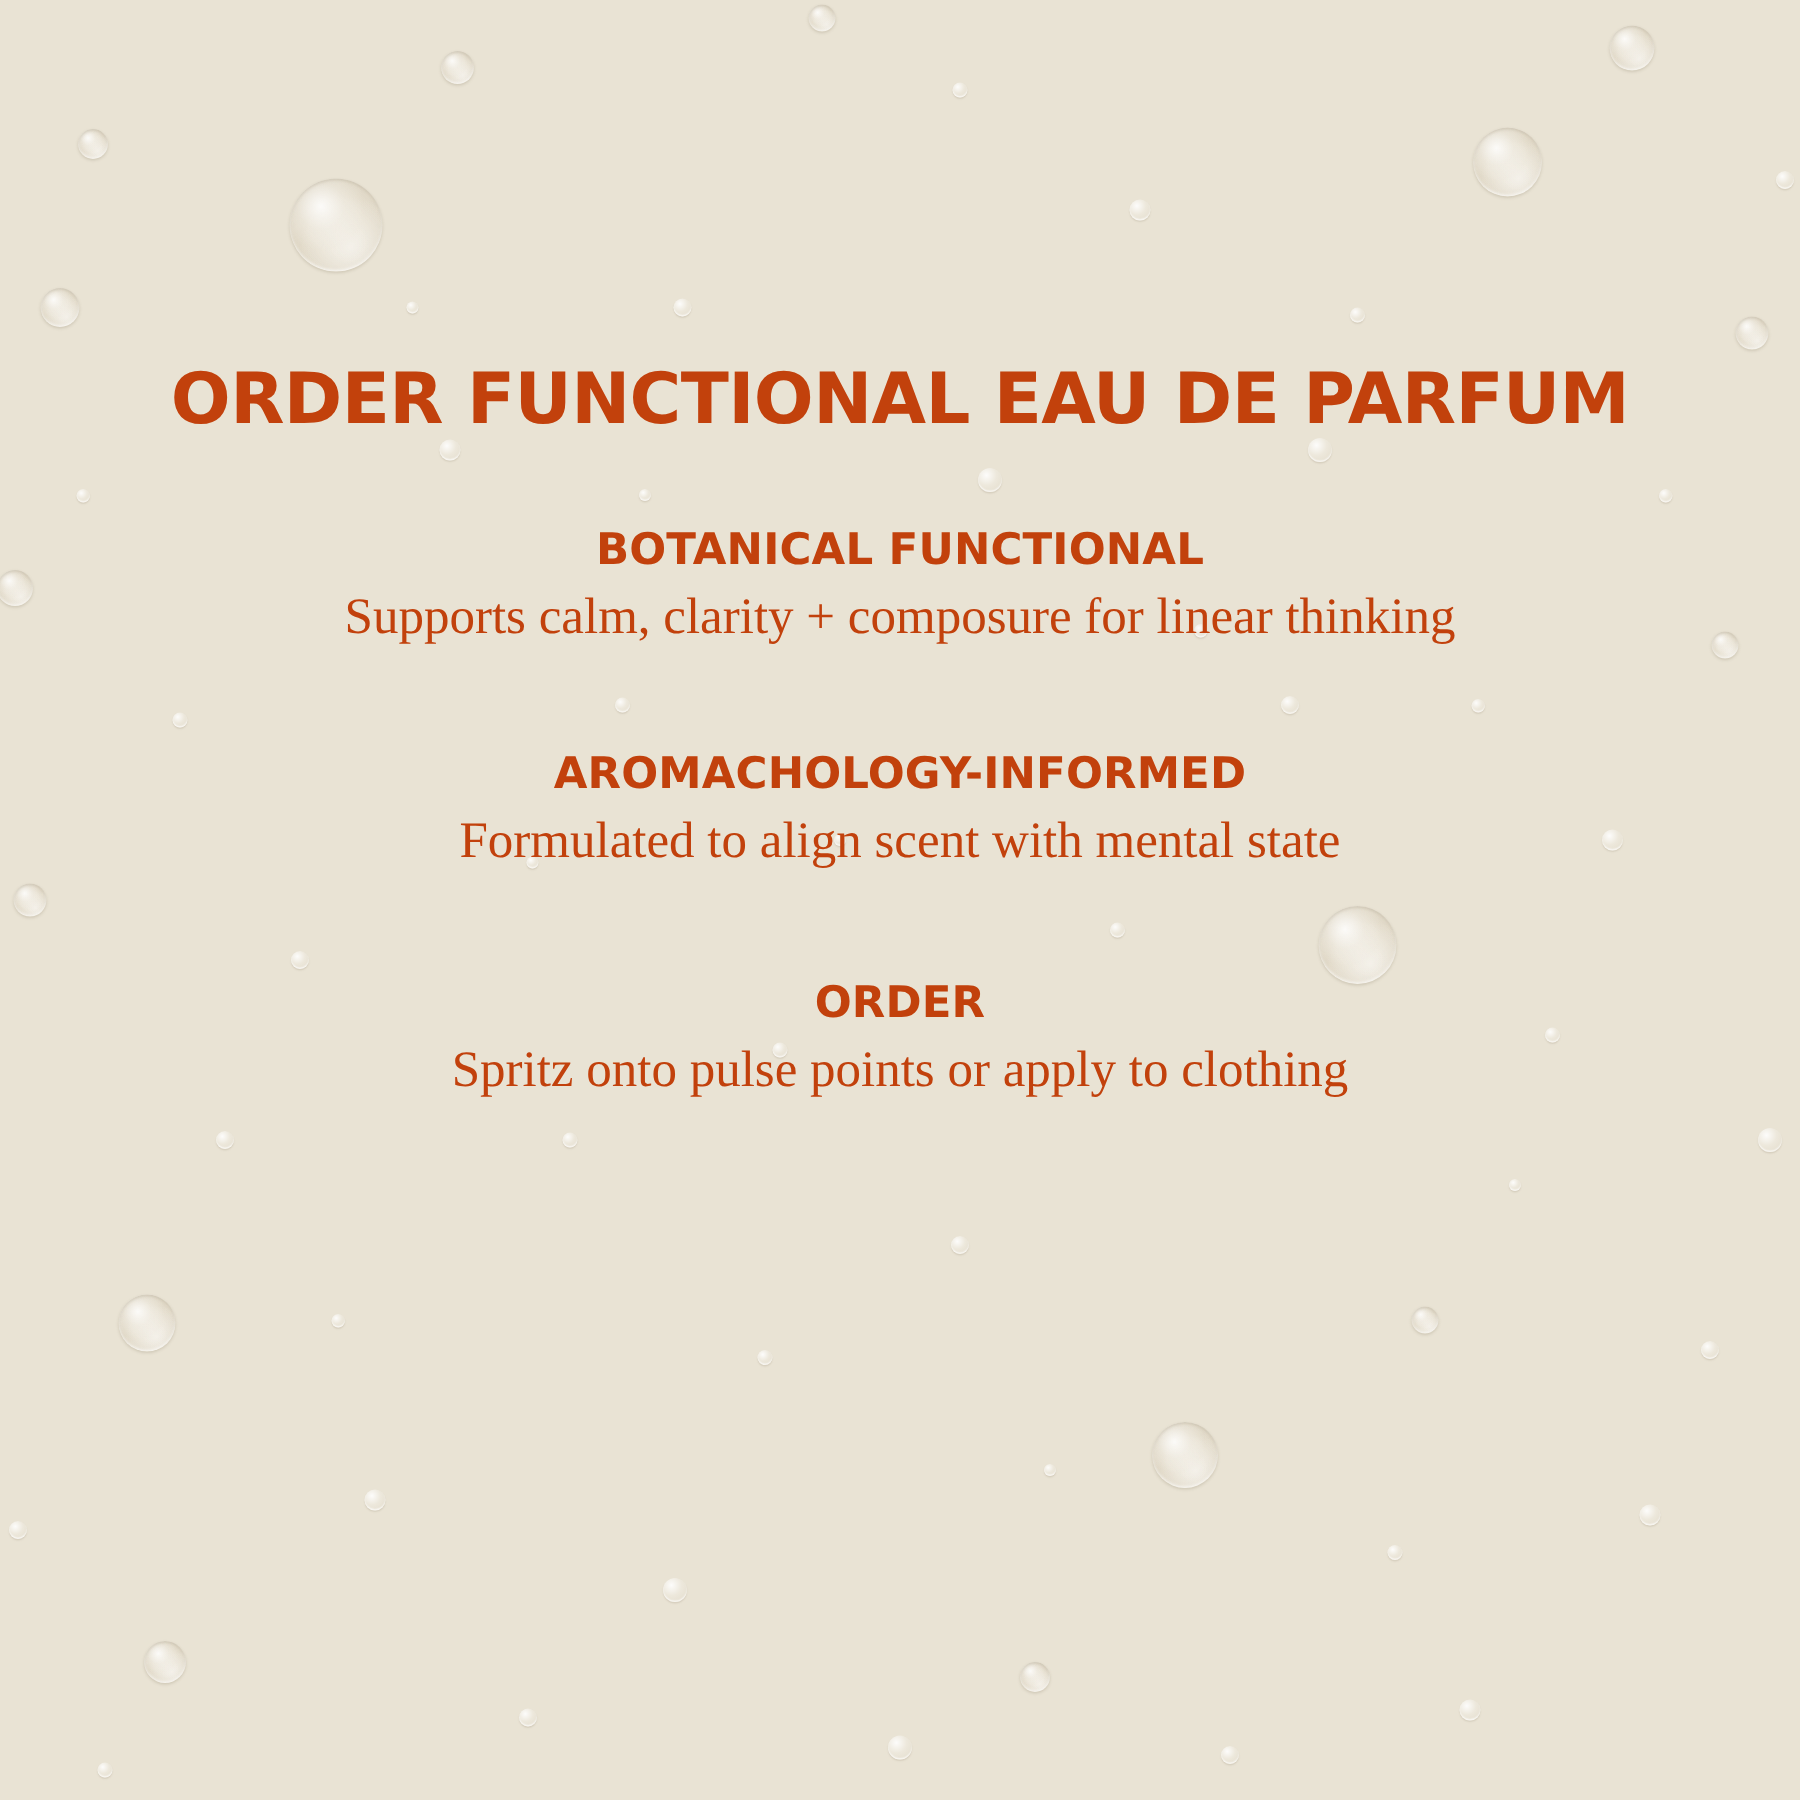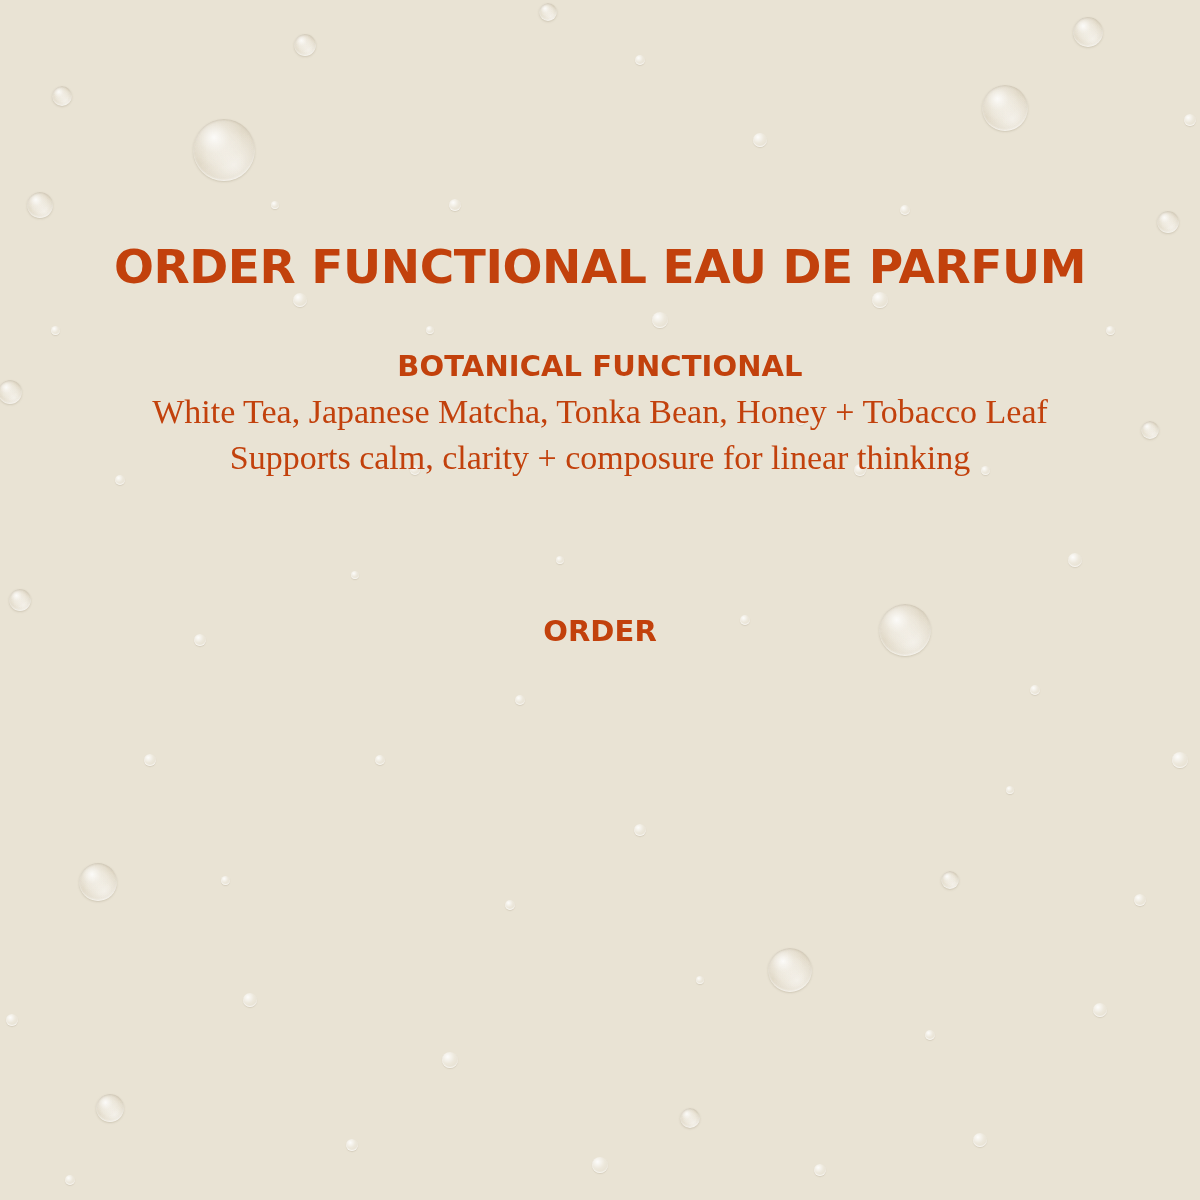--- a/index.html
+++ b/index.html
@@ -166,25 +166,27 @@
       <div class="drop tiny" style="left: 696px; top: 976px; width: 8px; height: 8px;"></div>
     </div>
 
   <div id="content">
 
     <div class="headline">ORDER FUNCTIONAL EAU DE PARFUM</div>
 
 
     <div class="section sec-botanical">
       <div class="section-title">BOTANICAL FUNCTIONAL</div>
-      <div class="section-line">White Tea, Japanese Matcha, Tonka Bean, Honey + Tobacco Leaf</div>
       <div class="section-line">Supports calm, clarity + composure for linear thinking</div>
     </div>
 
     <div class="section sec-aroma">
+      <div class="section-title">AROMACHOLOGY-INFORMED</div>
+      <div class="section-line">Formulated to align scent with mental state</div>
     </div>
 
     <div class="section sec-usage">
       <div class="section-title">ORDER</div>
+      <div class="section-line">Spritz onto pulse points or apply to clothing</div>
     </div>
 
   </div>
 </div>
 
 </body></html>

